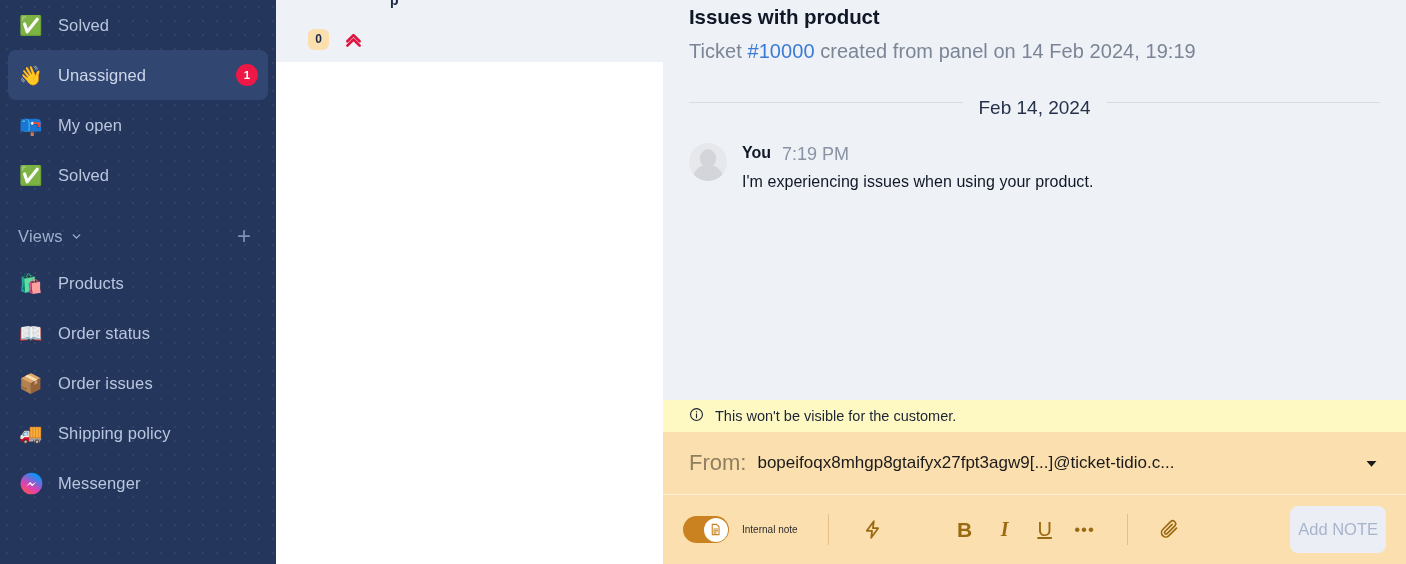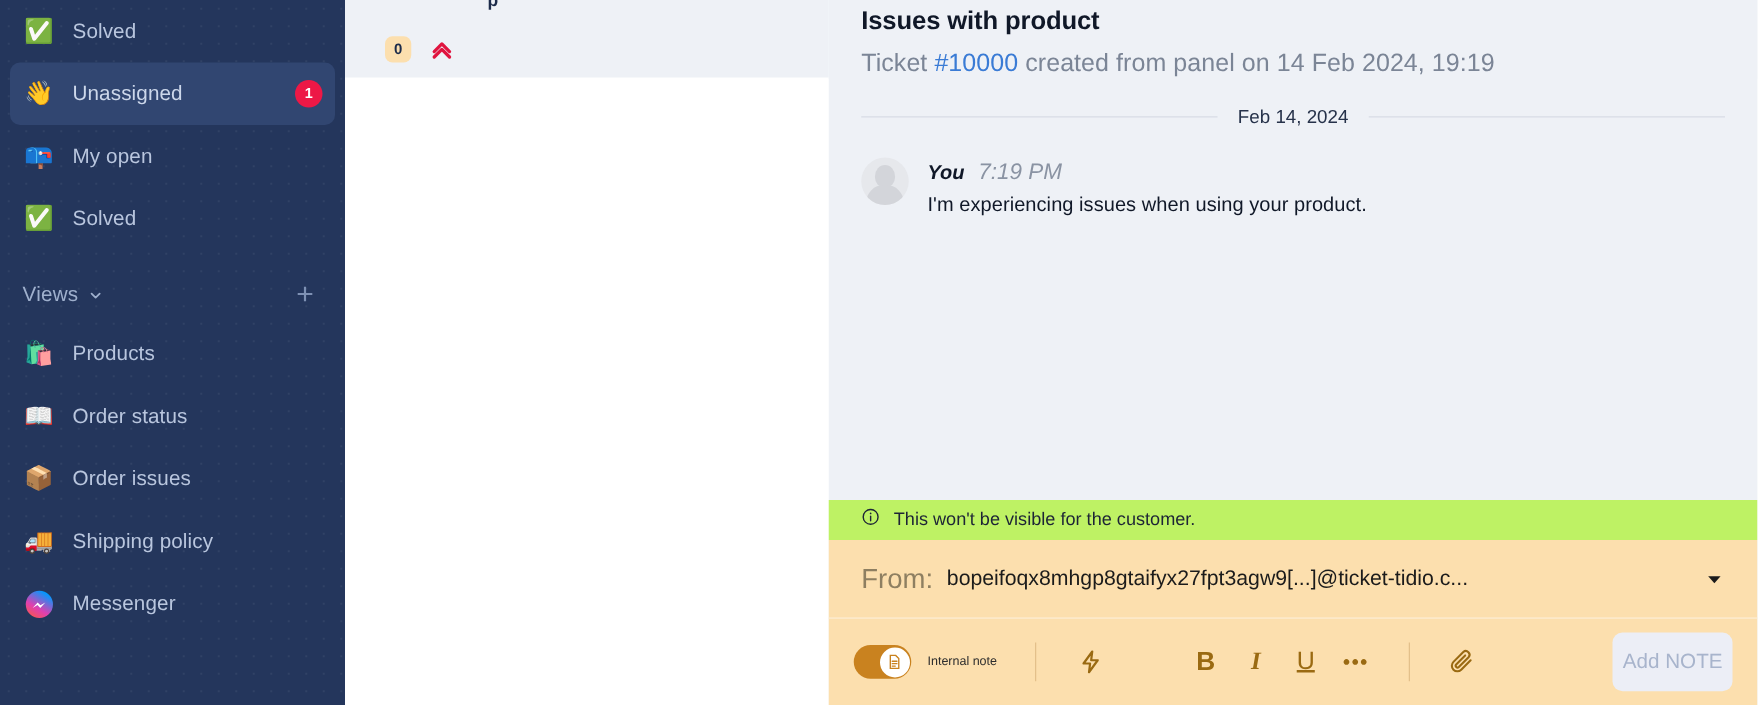--- a/index.html
+++ b/index.html
@@ -93,44 +93,44 @@
   }
   .tk-sub {
     font-size:20px; color:#7b8596; margin-top:11px; letter-spacing:.05px;
   }
   .tk-sub .tklink { color:#3a7bd5; }
   .datesep {
     display:flex; align-items:center; gap:16px;
     margin:22px 26px 0 26px;
   }
   .datesep .ln { flex:1; height:1px; background:#d7dce5; }
-  .datesep .dt { font-size:15px; color:#26324a; font-weight:500; }
+  .datesep .dt { font-size:19px; color:#26324a; font-weight:500;margin-top:12px; }
 
   .msg { display:flex; padding:24px 26px 0 26px; gap:15px; }
   .avatar {
     width:38px; height:38px; border-radius:50%; flex:0 0 38px;
     background:#e6e8ec; overflow:hidden; position:relative;
   }
   .avatar .head {
     position:absolute; width:16px; height:18px; border-radius:50% 50% 45% 45%;
     background:#d3d5da; left:11px; top:6px;
   }
   .avatar .body {
     position:absolute; width:30px; height:16px; left:4px; top:22px;
     background:#d3d5da; border-radius:14px 14px 0 0;
   }
   .msg-body { padding-top:1px; }
-  .msg-top { display:flex; align-items:flex-end; gap:11px;font-style:italic; }
+  .msg-top { display:flex; align-items:flex-start; gap:11px; }
   .msg-from { font-size:16px; font-weight:700; color:#101828; }
   .msg-time { font-size:18px; color:#8a93a3; }
   .msg-text { font-size:16px; color:#101828; margin-top:8px; letter-spacing:.05px; }
 
   .notice {
     margin-top:auto;
-    background:#bef264; height:32px;
+    background:#fef9c3; height:32px;
     display:flex; align-items:center; gap:11px; padding:0 26px;
   }
   .notice .itxt { font-size:14.5px; color:#1d2436; }
 
   .fromrow {
     background:#fcdfae; height:63px;
     display:flex; align-items:center; padding:0 26px;
     border-bottom:1px solid #fdf0d8;
   }
   .fromlabel { font-size:22px; color:#8e7f61; margin-right:11px; }

